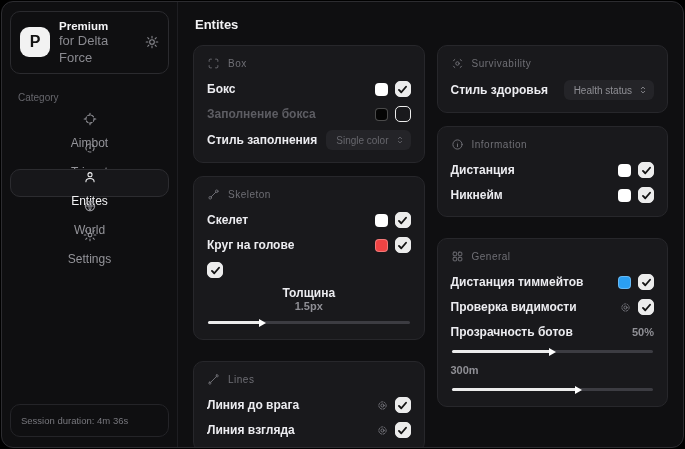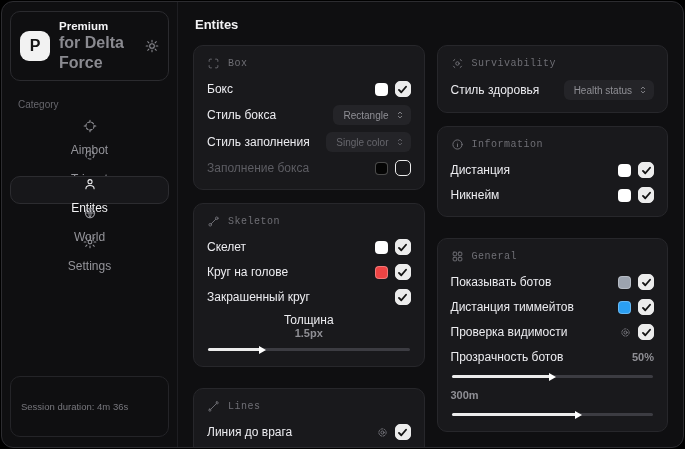--- a/index.html
+++ b/index.html
@@ -11,48 +11,48 @@
   
   .sidebar { width:176px; flex:0 0 176px; border-right:1px solid #1e1e22;
              padding:9px 8px 10px; display:flex; flex-direction:column; }
   .brand { display:flex; align-items:center; gap:9px; border:1px solid #2b2b2f;
            border-radius:10px; padding:7px 9px; margin-bottom:10px; }
   .brand-logo { width:30px; height:30px; border-radius:9px; background:#f2f2f2;
                 color:#141414; font-weight:bold; font-size:16px;
                 display:flex; align-items:center; justify-content:center; }
   .brand-txt { flex:1; line-height:1.25; }
   .brand-title { color:#f4f4f6; font-size:11.5px; font-weight:bold; }
-  .brand-sub { color:#8a8a90; font-size:16px;font-weight:bold; }
+  .brand-sub { color:#8a8a90; font-size:13px; }
   .brand-gear { color:#8a8a90; display:flex; }
   .cat-label { color:#66666c; font-size:10px; margin:8px 8px 8px; }
   .nav-item { display:flex; align-items:center; gap:10px; height:28px; padding:0 10px;
               color:#94949a; font-size:12px; border:1px solid transparent;
               border-radius:10px; margin-bottom:1px; cursor:pointer;flex-direction:column; }
   .nav-item .nico { display:flex; color:#94949a; }
   .nav-item.selected { color:#f2f2f4; background:#17171a; border-color:#2c2c30; }
   .nav-item.selected .nico { color:#f2f2f4; }
   .session { margin-top:auto; border:1px solid #242428; border-radius:10px;
-             padding:24px 10px; color:#77777d; font-size:9.5px; }
+             padding:10px 10px; color:#77777d; font-size:9.5px; }
 
   
   .main { flex:1; padding:13px 15px 12px; display:flex; flex-direction:column; }
   .page-title { color:#f2f2f4; font-size:13px; font-weight:bold; margin:2px 2px 13px; }
   .cols { display:flex; gap:12px; align-items:flex-start; }
   .col { flex:1; display:flex; flex-direction:column; gap:13px; min-width:0; }
   .card { background:#19191c; border:1px solid #27272b; border-radius:10px;
           padding:11px 13px 12px; }
   .card-head { display:flex; align-items:center; gap:8px; margin-bottom:10px;
                color:#6f6f75; }
   .card-head .hico { display:flex; }
-  .head-label { font-family:Liberation Mono, monospace; font-size:10px;
+  .head-label { font-family:Liberation Sans, sans-serif; font-size:10px;
                 letter-spacing:0.5px;text-align:right; }
   .row { display:flex; align-items:center; justify-content:space-between;
          min-height:18px; margin-bottom:7px; }
   .row:last-child { margin-bottom:0; }
-  .lbl { color:#ececf0; font-size:12px; font-weight:400; white-space:nowrap; }
+  .lbl { color:#ececf0; font-size:12px; font-weight:700; white-space:nowrap; }
   .lbl.disabled { color:#5d5d63; }
   .ctr { display:flex; align-items:center; gap:7px; }
   .swatch { width:13px; height:13px; border-radius:4px;
             border:1px solid rgba(255,255,255,0.28); cursor:pointer; }
   .checkbox { width:16px; height:16px; border-radius:5px; border:1.5px solid #ececec;
               background:transparent; display:flex; align-items:center;
               justify-content:center; cursor:pointer; }
   .checkbox svg { display:none; }
   .checkbox.checked { background:#ececec; }
   .checkbox.checked svg { display:block; }
@@ -166,44 +166,35 @@
             <span class="ctr">
               <span class="swatch" style="background: rgb(255, 255, 255);"></span>
               <span class="checkbox checked">
                   <svg width="11" height="11" viewBox="0 0 14 14" fill="none" stroke="#141414" stroke-width="2.4" stroke-linecap="round" stroke-linejoin="round">
                     <path d="M2.5 7.5l3 3 6-7"></path>
                   </svg>
                 </span>
             </span>
           </div>
           <div class="row">
-            <span class="lbl">Стиль бокса</span>
-            <span class="dropdown">
-              <span>Rectangle</span>
-              <svg width="10" height="10" viewBox="0 0 24 24" fill="none" stroke="currentColor" stroke-width="2.2" stroke-linecap="round" stroke-linejoin="round">
-                  <path d="M8 9l4-4 4 4M8 15l4 4 4-4"></path>
-                </svg>
+            <span class="lbl disabled">Заполнение бокса</span>
+            <span class="ctr">
+              <span class="swatch" style="background: rgb(5, 5, 5);"></span>
+              <span class="checkbox"></span>
             </span>
           </div>
           <div class="row">
             <span class="lbl">Стиль заполнения</span>
             <span class="dropdown dim">
               <span>Single color</span>
               <svg width="10" height="10" viewBox="0 0 24 24" fill="none" stroke="currentColor" stroke-width="2.2" stroke-linecap="round" stroke-linejoin="round">
                   <path d="M8 9l4-4 4 4M8 15l4 4 4-4"></path>
                 </svg>
             </span>
           </div>
-          <div class="row">
-            <span class="lbl disabled">Заполнение бокса</span>
-            <span class="ctr">
-              <span class="swatch" style="background: rgb(5, 5, 5);"></span>
-              <span class="checkbox"></span>
-            </span>
-          </div>
         </div>
 
         <div class="card">
           <div class="card-head">
             <span class="hico">
                 <svg width="13" height="13" viewBox="0 0 24 24" fill="none" stroke="currentColor" stroke-width="1.8" stroke-linecap="round">
                   <path d="M16.5 7.5l-9 9"></path>
                   <circle cx="18" cy="6" r="2.4"></circle>
                   <circle cx="6" cy="18" r="2.4"></circle>
                 </svg>
@@ -226,21 +217,20 @@
             <span class="ctr">
               <span class="swatch" style="background: rgb(239, 68, 68);"></span>
               <span class="checkbox checked">
                   <svg width="11" height="11" viewBox="0 0 14 14" fill="none" stroke="#141414" stroke-width="2.4" stroke-linecap="round" stroke-linejoin="round">
                     <path d="M2.5 7.5l3 3 6-7"></path>
                   </svg>
                 </span>
             </span>
           </div>
           <div class="row">
-            <span class="lbl">Закрашенный круг</span>
             <span class="ctr">
               <span class="checkbox checked">
                   <svg width="11" height="11" viewBox="0 0 14 14" fill="none" stroke="#141414" stroke-width="2.4" stroke-linecap="round" stroke-linejoin="round">
                     <path d="M2.5 7.5l3 3 6-7"></path>
                   </svg>
                 </span>
             </span>
           </div>
           <div class="slider-block">
             <div class="row" style="margin-bottom:0;flex-direction:column;">
@@ -364,31 +354,20 @@
                 <svg width="13" height="13" viewBox="0 0 24 24" fill="none" stroke="currentColor" stroke-width="1.8" stroke-linecap="round">
                   <rect x="4" y="4" width="6.5" height="6.5" rx="1.5"></rect>
                   <rect x="13.5" y="4" width="6.5" height="6.5" rx="1.5"></rect>
                   <rect x="4" y="13.5" width="6.5" height="6.5" rx="1.5"></rect>
                   <rect x="13.5" y="13.5" width="6.5" height="6.5" rx="1.5"></rect>
                 </svg>
               </span>
             <span class="head-label">General</span>
           </div>
           <div class="row">
-            <span class="lbl">Показывать ботов</span>
-            <span class="ctr">
-              <span class="swatch" style="background: rgb(156, 163, 175);"></span>
-              <span class="checkbox checked">
-                  <svg width="11" height="11" viewBox="0 0 14 14" fill="none" stroke="#141414" stroke-width="2.4" stroke-linecap="round" stroke-linejoin="round">
-                    <path d="M2.5 7.5l3 3 6-7"></path>
-                  </svg>
-                </span>
-            </span>
-          </div>
-          <div class="row">
             <span class="lbl">Дистанция тиммейтов</span>
             <span class="ctr">
               <span class="swatch" style="background: rgb(43, 159, 242);"></span>
               <span class="checkbox checked">
                   <svg width="11" height="11" viewBox="0 0 14 14" fill="none" stroke="#141414" stroke-width="2.4" stroke-linecap="round" stroke-linejoin="round">
                     <path d="M2.5 7.5l3 3 6-7"></path>
                   </svg>
                 </span>
             </span>
           </div>

